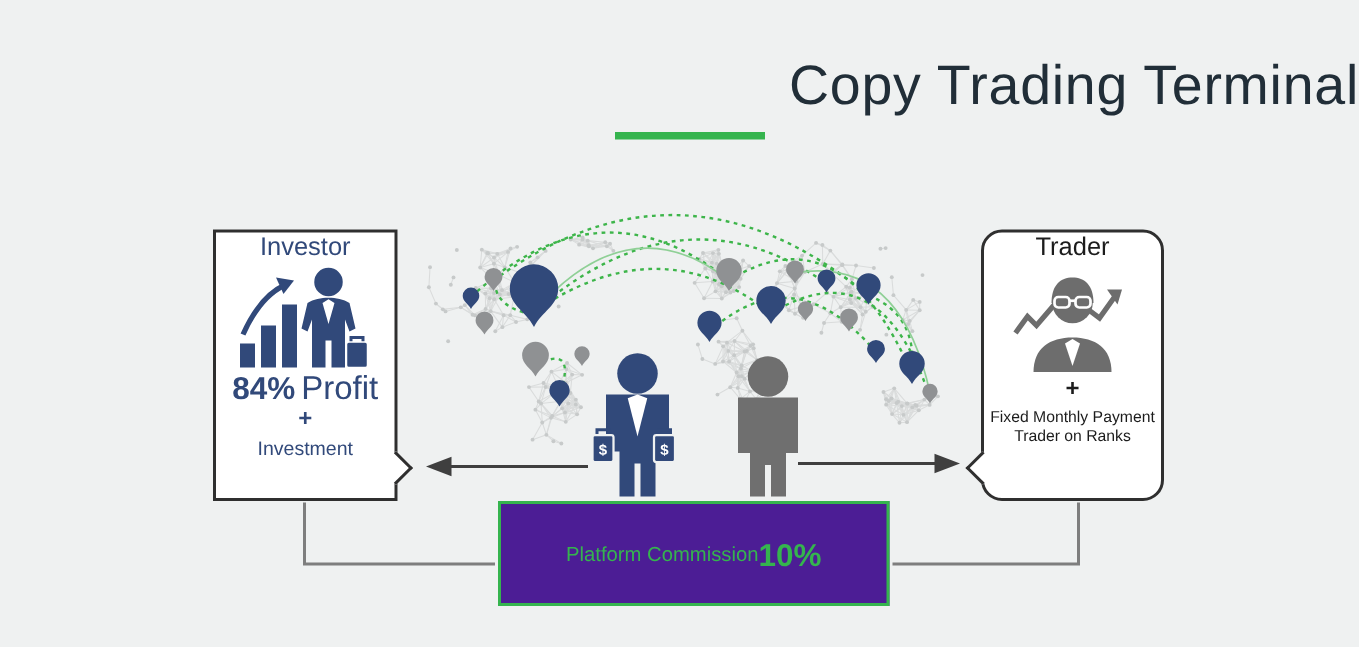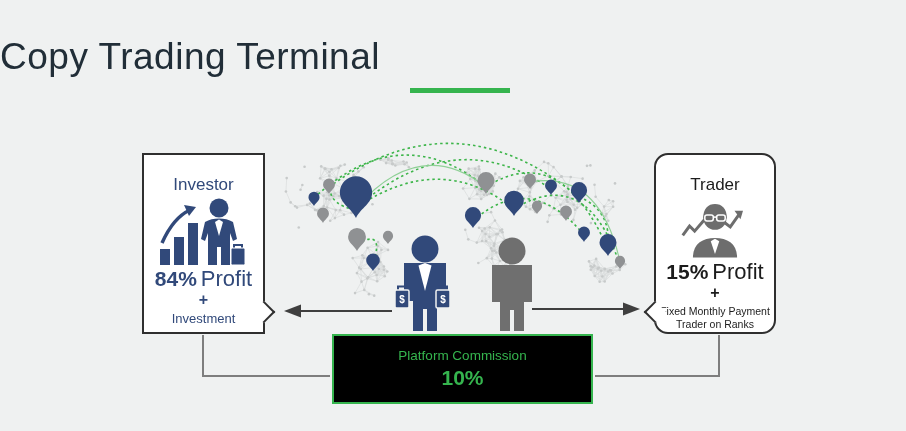--- a/index.html
+++ b/index.html
@@ -1,52 +1,52 @@
 <!DOCTYPE html>
 <html style="--accent-green: #35b44e; --arc-green: #3db54a; --navy-blue: #31497a; --figure-gray: #6f6f6f; --pin-gray: #8f9193; --dot-gray: #c7caca; --dot-line-gray: #dadcdc; --box-border-dark: #2f2f2f; --connector-gray: #7e7e7e; --arrow-dark: #3f3f3f; --title-dark: #212e38; --background: #eff1f1;"><head>
 <meta charset="utf-8">
 <style>
   html,body{margin:0;padding:0;}
   body{font-family:"Liberation Sans", sans-serif; background:#eff1f1;}
   .stage{position:relative; width:906px; height:431px; background:var(--background,#eff1f1); overflow:hidden;}
 
-  .page-title{position:absolute; top:36px; left:0; width:906px; margin:0; text-align:left;
+  .page-title{position:absolute; top:36px; left:0; width:906px; margin:0; text-align:right;
     font-size:37px; font-weight:500; letter-spacing:.5px; color:var(--title-dark,#212e38);}
   .title-underline{position:absolute; top:88px; left:410px; width:100px; height:5px;
     background:var(--accent-green,#35b44e);}
 
   .diagram{position:absolute; left:0; top:0; width:906px; height:431px;}
 
   .card{position:absolute; top:153px; width:123px; height:181px; background:#ffffff;
     border:2px solid var(--box-border-dark,#2f2f2f); box-sizing:border-box;
     display:flex; flex-direction:column; align-items:center; text-align:center;}
   .card.investor{left:142px;}
   .card.trader{left:654px; width:122px;border-radius:14px;}
-  .card-title{margin-top:20px; font-size:17px;}
+  .card-title{margin-top:0; font-size:17px;}
   .navy{color:var(--navy-blue,#31497a);}
   .dark{color:#1c1c1c;}
   .card-icon{display:block; margin-top:3px;}
   .profit-line{line-height:1; margin-top:2px; white-space:nowrap;}
   .pct{font-size:21px; font-weight:bold;}
   .plabel{font-size:22px; margin-left:4px;}
   .plus{font-size:16px; font-weight:bold; line-height:1.1; margin-top:1px;}
   .detail{font-size:13px; margin-top:2px;}
   .detail-sm{font-size:10.5px; line-height:1.3; margin-top:3px;}
 
   .notch{position:absolute; width:14px; height:14px; background:#ffffff; transform:rotate(45deg);}
   .notch-right{right:-9px; top:149px;
     border-top:2px solid var(--box-border-dark,#2f2f2f);
     border-right:2px solid var(--box-border-dark,#2f2f2f);}
   .notch-left{left:-9px; top:149px;
     border-bottom:2px solid var(--box-border-dark,#2f2f2f);
     border-left:2px solid var(--box-border-dark,#2f2f2f);}
 
   .commission{position:absolute; left:332px; top:334px; width:261px; height:70px;
-    background:#000000; border:2px solid var(--accent-green,#35b44e); box-sizing:border-box;
-    display:flex; flex-direction:column; align-items:center; justify-content:center;
+    background:#4c1d95; border:2px solid var(--accent-green,#35b44e); box-sizing:border-box;
+    display:flex; flex-direction:row; align-items:center; justify-content:center;
     color:var(--accent-green,#35b44e);}
   .comm-label{font-size:13.5px;}
   .comm-value{font-size:21px; font-weight:bold; margin-top:3px;}
 </style>
 </head>
 <body>
 
 <div class="stage">
 
   <h1 class="page-title">Copy Trading Terminal</h1>
@@ -1415,23 +1415,20 @@
         <polygon points="64,15 74,15 71,25"></polygon>
         <circle cx="41" cy="24" r="13.5"></circle>
         <path d="M27,24 C27,12 33,7 41,7 C49,7 55,12 55,24 Z"></path>
         <rect x="29" y="20" width="10" height="7" rx="2.5" fill="none" stroke="#ffffff" stroke-width="1.8"></rect>
         <rect x="43" y="20" width="10" height="7" rx="2.5" fill="none" stroke="#ffffff" stroke-width="1.8"></rect>
         <line x1="39" y1="22.5" x2="43" y2="22.5" stroke="#ffffff" stroke-width="1.8"></line>
         <path d="M15,70 C15,54 26,47 41,47 C56,47 67,54 67,70 Z"></path>
         <polygon points="41,48 36,51 41,66 46,51" fill="#ffffff"></polygon>
       </g>
     </svg>
-    <div class="profit-line dark">
-      <span class="pct">15%</span><span class="plabel">Profit</span>
-    </div>
     <div class="plus dark">+</div>
     <div class="detail-sm dark">
       <div>Fixed Monthly Payment</div>
       <div>Trader on Ranks</div>
     </div>
     <div class="notch notch-left"></div>
   </div>
 
   <div class="commission">
     <div class="comm-label">Platform Commission</div>

